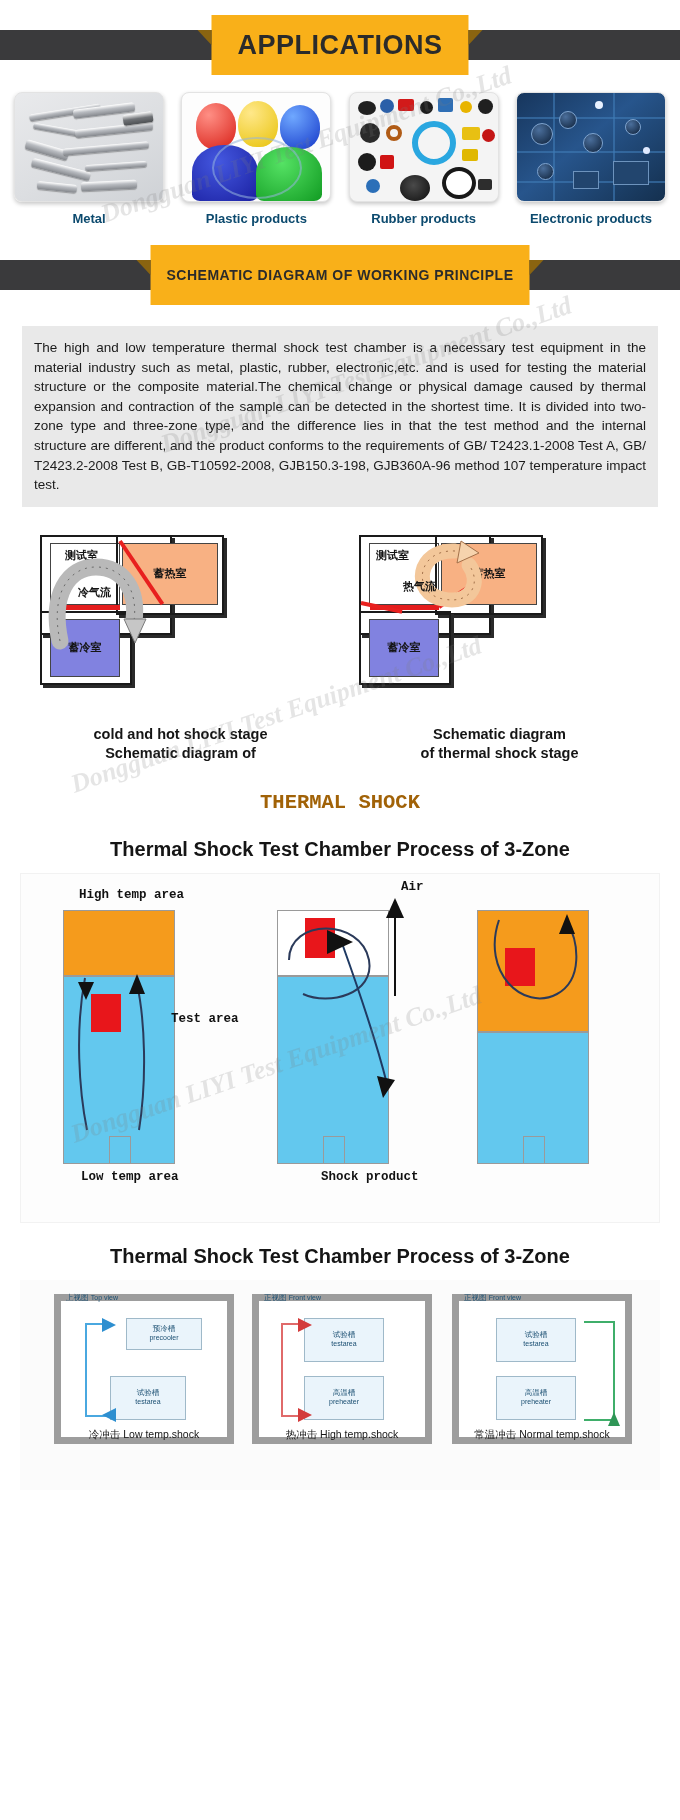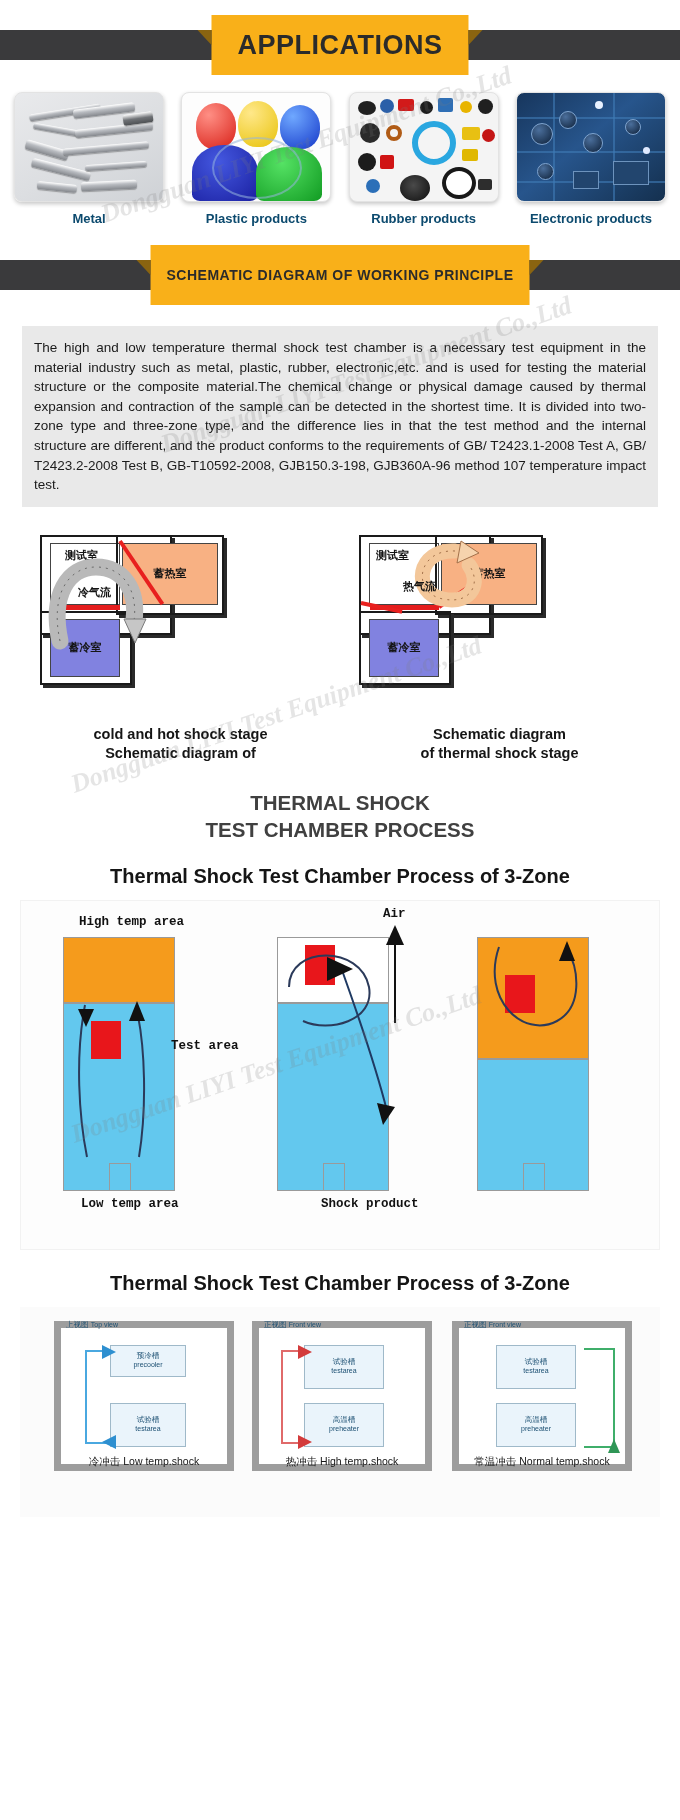--- a/index.html
+++ b/index.html
@@ -115,22 +115,22 @@
   .redbar { position: absolute; background: #e41d1d; }
   .redline { position:absolute; background:#e8201e; transform-origin: left center; }
   .cnlabel { position: absolute; font-size: 11px; font-weight: bold; color:#141414; white-space: nowrap; }
   .schem-cap {
     text-align: center; font-size: 14.5px; font-weight: bold;
     line-height: 19px; color: #151515; margin-top: 6px;
   }
 
   
   .blue-title {
-    text-align: center; color: #404040; font-weight: bold;
-    font-size: 20.5px; line-height: 27px; margin-top: 26px;
+    text-align: center; color: #a16207; font-weight: bold;
+    font-size: 20.5px; line-height: 27px; margin-top: 26px; font-family: Liberation Mono, monospace;
   }
   .section-head {
     text-align: center; font-weight: bold; font-size: 20px;
     color: #151515; margin-top: 22px;
   }
 
   
   .zone3 {
     margin: 12px 20px 0 20px; background: #fdfdfd;
     position: relative; height: 350px;
@@ -328,21 +328,20 @@
       </div>
       <div class="schem-cap">
         <div>Schematic diagram</div>
         <div>of thermal shock stage</div>
       </div>
     </div>
   </div>
 
   <div class="blue-title">
     <div>THERMAL SHOCK</div>
-    <div>TEST CHAMBER PROCESS</div>
   </div>
 
   <div class="section-head">Thermal Shock Test Chamber Process of 3-Zone</div>
 
   <div class="zone3">
 
     <div class="zbox z-hot" style="left:42px;top:36px;width:112px;height:66px;"></div>
     <div class="zbox z-cold" style="left:42px;top:102px;width:112px;height:188px;"></div>
     <div class="z-prod" style="left:70px;top:120px;width:30px;height:38px;"></div>
     <div class="z-foot" style="left:88px;top:262px;width:22px;height:28px;"></div>
@@ -365,21 +364,21 @@
       <polygon points="108,174 126,178 114,196" fill="#111"></polygon>
       <polygon points="58,28 84,40 58,52" fill="#111"></polygon>
     </svg>
     <span class="z-label" style="left:150px;top:138px">Test area</span>
     <span class="z-label" style="left:300px;top:296px">Shock product</span>
 
     <svg width="60" height="110" style="position:absolute;left:360px;top:18px">
       <path d="M14 104 L14 22" fill="none" stroke="#111" stroke-width="2"></path>
       <polygon points="5,26 23,26 14,6" fill="#111"></polygon>
     </svg>
-    <span class="z-label" style="left:362px;top:6px">Air</span>
+    <span class="z-label" style="left:380px;top:6px">Air</span>
 
     <div class="zbox z-hot" style="left:456px;top:36px;width:112px;height:122px;"></div>
     <div class="zbox z-cold" style="left:456px;top:158px;width:112px;height:132px;"></div>
     <div class="z-prod" style="left:484px;top:74px;width:30px;height:38px;"></div>
     <div class="z-foot" style="left:502px;top:262px;width:22px;height:28px;"></div>
     <svg width="130" height="160" style="position:absolute;left:450px;top:28px">
       <path d="M28 18 C10 70 52 110 86 92 C112 78 108 40 96 20" fill="none" stroke="#2b3a5a" stroke-width="2"></path>
       <polygon points="88,32 104,32 96,12" fill="#111"></polygon>
     </svg>
   </div>
@@ -387,21 +386,21 @@
   <div class="section-head">Thermal Shock Test Chamber Process of 3-Zone</div>
 
   <div class="zone3b">
 
     <div class="mini" style="left:34px;">
       <div class="mini-frame"></div>
       <div class="mini-title">
         <span class="mini-cn">上视图</span>
         <span class="mini-txt">Top view</span>
       </div>
-      <div class="mini-inner" style="left:56px;top:24px;width:76px;height:32px;flex-direction:column">
+      <div class="mini-inner" style="left:72px;top:24px;width:76px;height:32px;flex-direction:column">
         <span class="mini-cn">预冷槽</span>
         <span class="mini-txt">precooler</span>
       </div>
       <div class="mini-inner" style="left:56px;top:82px;width:76px;height:44px;flex-direction:column">
         <span class="mini-cn">试验槽</span>
         <span class="mini-txt">testarea</span>
       </div>
       <svg width="60" height="120" style="position:absolute;left:18px;top:18px">
         <path d="M34 12 L14 12 L14 104 L34 104" fill="none" stroke="#4aa8e0" stroke-width="2"></path>
         <polygon points="30,6 44,13 30,20" fill="#2e8fd0"></polygon>

